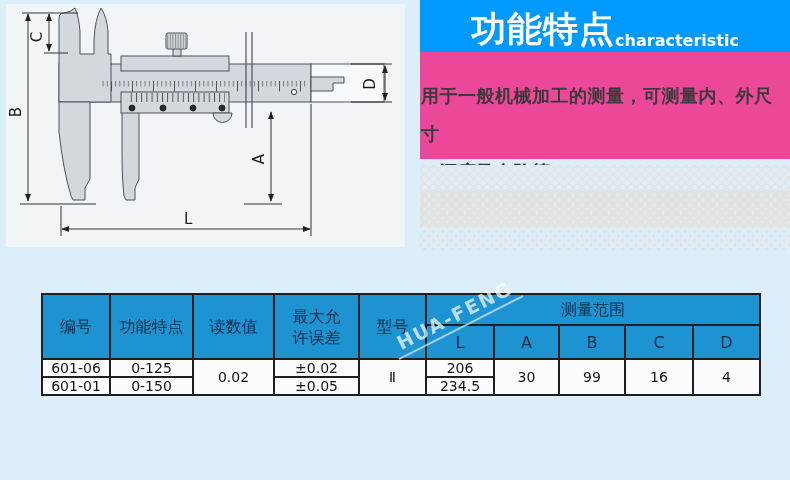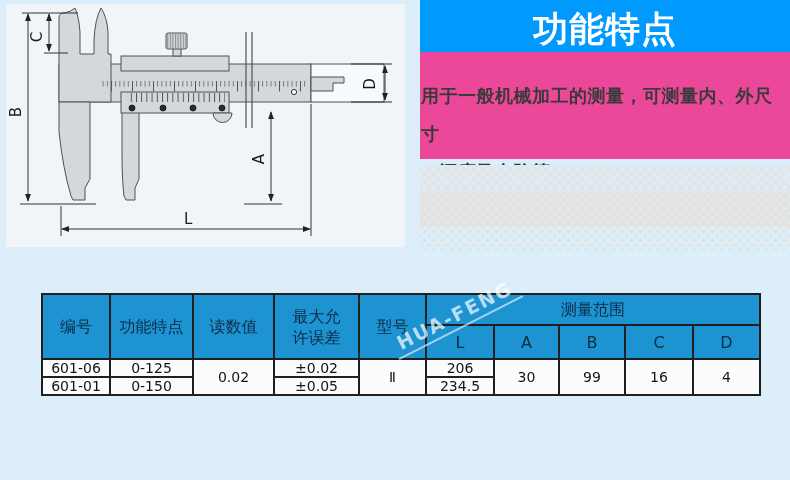--- a/index.html
+++ b/index.html
@@ -151,20 +151,21 @@
     <text class="dlabel" transform="translate(36,33) rotate(-90)" text-anchor="middle">C</text>
     <text class="dlabel" transform="translate(15,108) rotate(-90)" text-anchor="middle">B</text>
     <text class="dlabel" transform="translate(258,155) rotate(-90)" text-anchor="middle">A</text>
     <text class="dlabel" transform="translate(369,80) rotate(-90)" text-anchor="middle">D</text>
     <text class="dlabel" x="178" y="220">L</text>
   </svg>
 </div>
 
 <div class="feature-banner">
   <span class="feature-title-cn">功能特点</span>
+  <span class="feature-title-en">characteristic</span>
 </div>
 <div class="feature-body">
   <p class="feature-text">用于一般机械加工的测量，可测量内、外尺寸
 ，深度及台阶等</p>
 </div>
 <div class="halftone">
   <div class="dots1"></div>
   <div class="dots2"></div>
   <div class="dots3"></div>
 </div>

